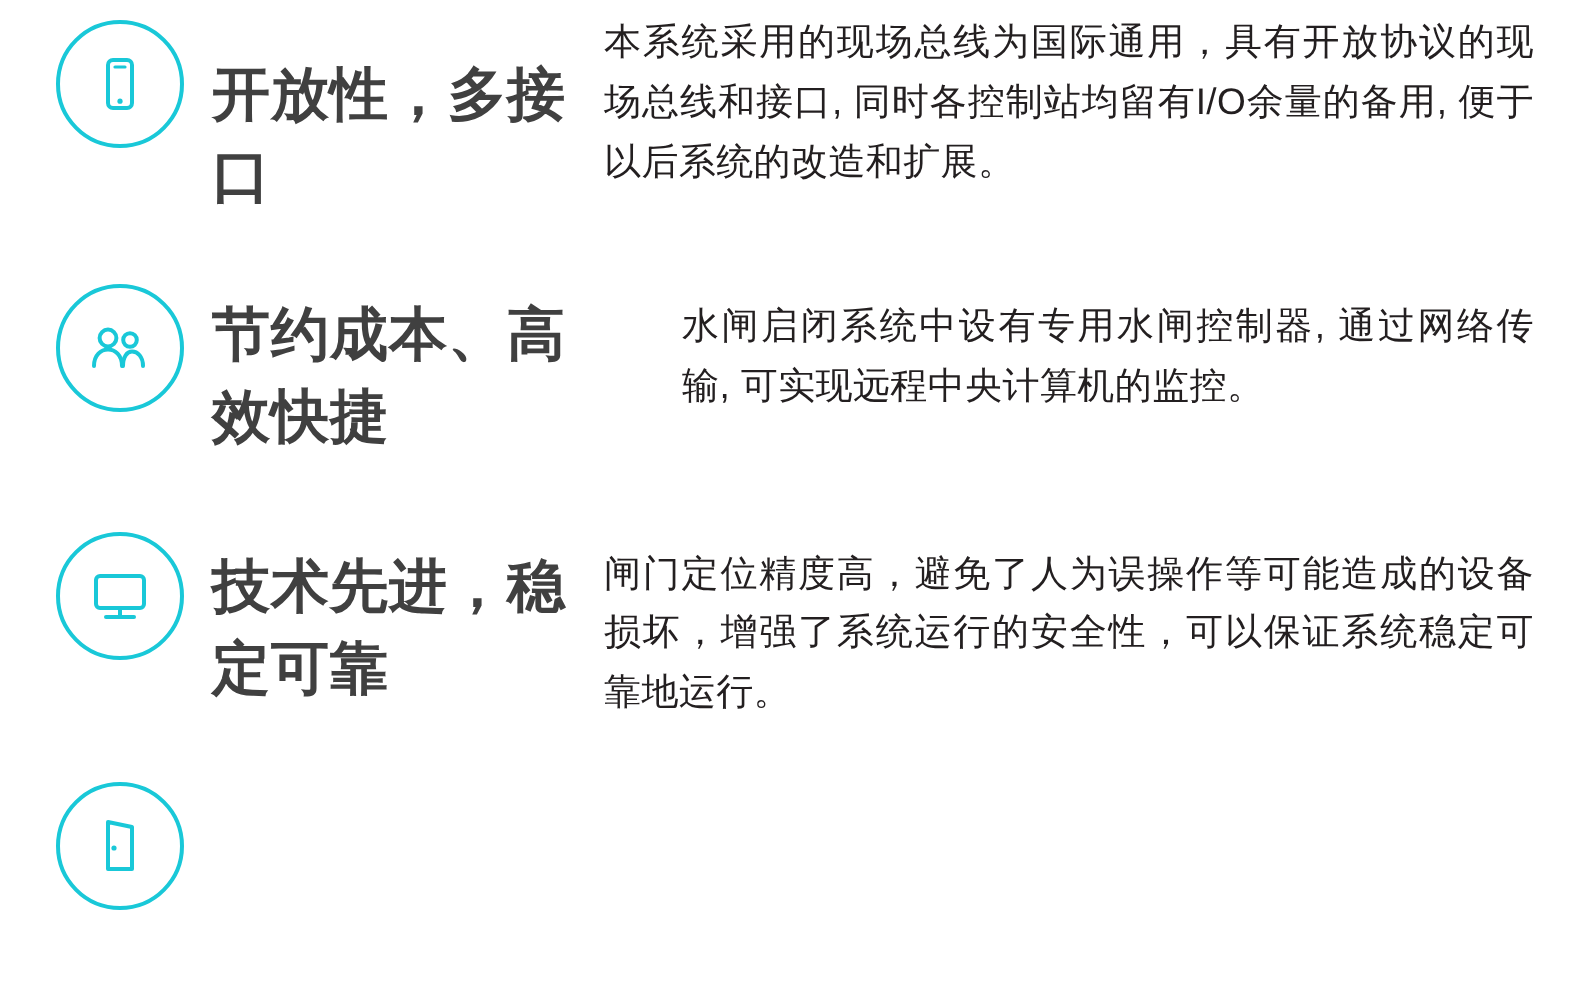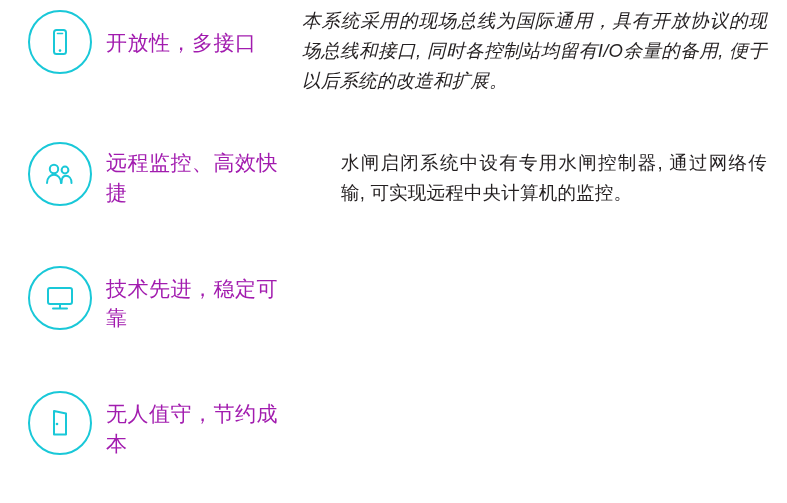--- a/index.html
+++ b/index.html
@@ -50,24 +50,24 @@
     display: block;
   }
   .title-cell {
     width: 196px;
     flex: 0 0 196px;
     padding-top: 18px;
     padding-right: 8px;
     box-sizing: border-box;
   }
   .feature-title {
-    font-size: 21px;
-    font-weight: normal;
+    font-size: 29px;
+    font-weight: bold;
     line-height: 1.42;
-    color: #a21caf;
+    color: #404040;
     letter-spacing: 0.5px;
   }
   .body-cell {
     flex: 1 1 auto;
     padding-top: 6px;
     padding-right: 6px;
     box-sizing: border-box;
   }
   .feature-body {
     font-size: 18.5px;
@@ -78,21 +78,21 @@
   }
   
   .row-0 .icon-cell { padding-top: 6px; }
   .row-1 .icon-cell { padding-top: 14px; }
   .row-2 .icon-cell { padding-top: 14px; }
   .row-3 .icon-cell { padding-top: 16px; }
   .row-0 .title-cell { padding-top: 24px; }
   .row-1 .title-cell { padding-top: 20px; }
   .row-2 .title-cell { padding-top: 22px; }
   .row-3 .title-cell { padding-top: 24px; }
-  .row-0 .body-cell { padding-top: 2px; font-style: italic; }
+  .row-0 .body-cell { padding-top: 2px; }
   .row-1 .body-cell { padding-top: 20px; margin-left: 39px; }
   .row-2 .body-cell { padding-top: 20px; }
   .row-3 .body-cell { padding-top: 12px; }
 </style>
 </head>
 <body>
 
 <div class="feature-list">
 
   <div class="feature-row row-0">
@@ -118,49 +118,49 @@
       <div class="icon-circle">
         <svg width="36" height="34" viewBox="0 0 36 34" aria-hidden="true">
           <circle cx="12" cy="12" r="4.2" fill="none" stroke="#19c8d8" stroke-width="2"></circle>
           <path d="M5 26 C5 20.5 8.5 17.8 12 17.8 C15.5 17.8 19 20.5 19 26" fill="none" stroke="#19c8d8" stroke-width="2" stroke-linecap="round"></path>
           <circle cx="23" cy="13" r="3.4" fill="none" stroke="#19c8d8" stroke-width="2"></circle>
           <path d="M19.5 26 C19.5 21.4 21.5 18.8 24 18.8 C26.8 18.8 29.5 21.2 29.5 26" fill="none" stroke="#19c8d8" stroke-width="2" stroke-linecap="round"></path>
         </svg>
       </div>
     </div>
     <div class="title-cell">
-      <div class="feature-title">远程监控、高效快捷</div>
+      <div class="feature-title">节约成本、高效快捷</div>
     </div>
     <div class="body-cell">
       <div class="feature-body">水闸启闭系统中设有专用水闸控制器, 通过网络传输, 可实现远程中央计算机的监控。</div>
     </div>
   </div>
 
   <div class="feature-row row-2">
     <div class="icon-cell">
       <div class="icon-circle">
         <svg width="36" height="32" viewBox="0 0 36 32" aria-hidden="true">
           <rect x="6" y="6" width="24" height="16" rx="2" ry="2" fill="none" stroke="#19c8d8" stroke-width="2"></rect>
           <line x1="18" y1="22" x2="18" y2="26" stroke="#19c8d8" stroke-width="2"></line>
           <line x1="11" y1="26.5" x2="25" y2="26.5" stroke="#19c8d8" stroke-width="2" stroke-linecap="round"></line>
         </svg>
       </div>
     </div>
     <div class="title-cell">
       <div class="feature-title">技术先进，稳定可靠</div>
     </div>
+    <div class="body-cell">
+      <div class="feature-body">闸门定位精度高，避免了人为误操作等可能造成的设备损坏，增强了系统运行的安全性，可以保证系统稳定可靠地运行。</div>
+    </div>
   </div>
 
   <div class="feature-row row-3">
     <div class="icon-cell">
       <div class="icon-circle">
         <svg width="32" height="34" viewBox="0 0 32 34" aria-hidden="true">
           <path d="M10 5 L22 7.5 L22 28.5 L10 28.5 Z" fill="none" stroke="#19c8d8" stroke-width="2" stroke-linejoin="round"></path>
           <circle cx="13" cy="18" r="1.3" fill="#19c8d8"></circle>
         </svg>
       </div>
     </div>
-    <div class="title-cell">
-      <div class="feature-title">无人值守，节约成本</div>
-    </div>
   </div>
 
 </div>
 
 </body></html>

